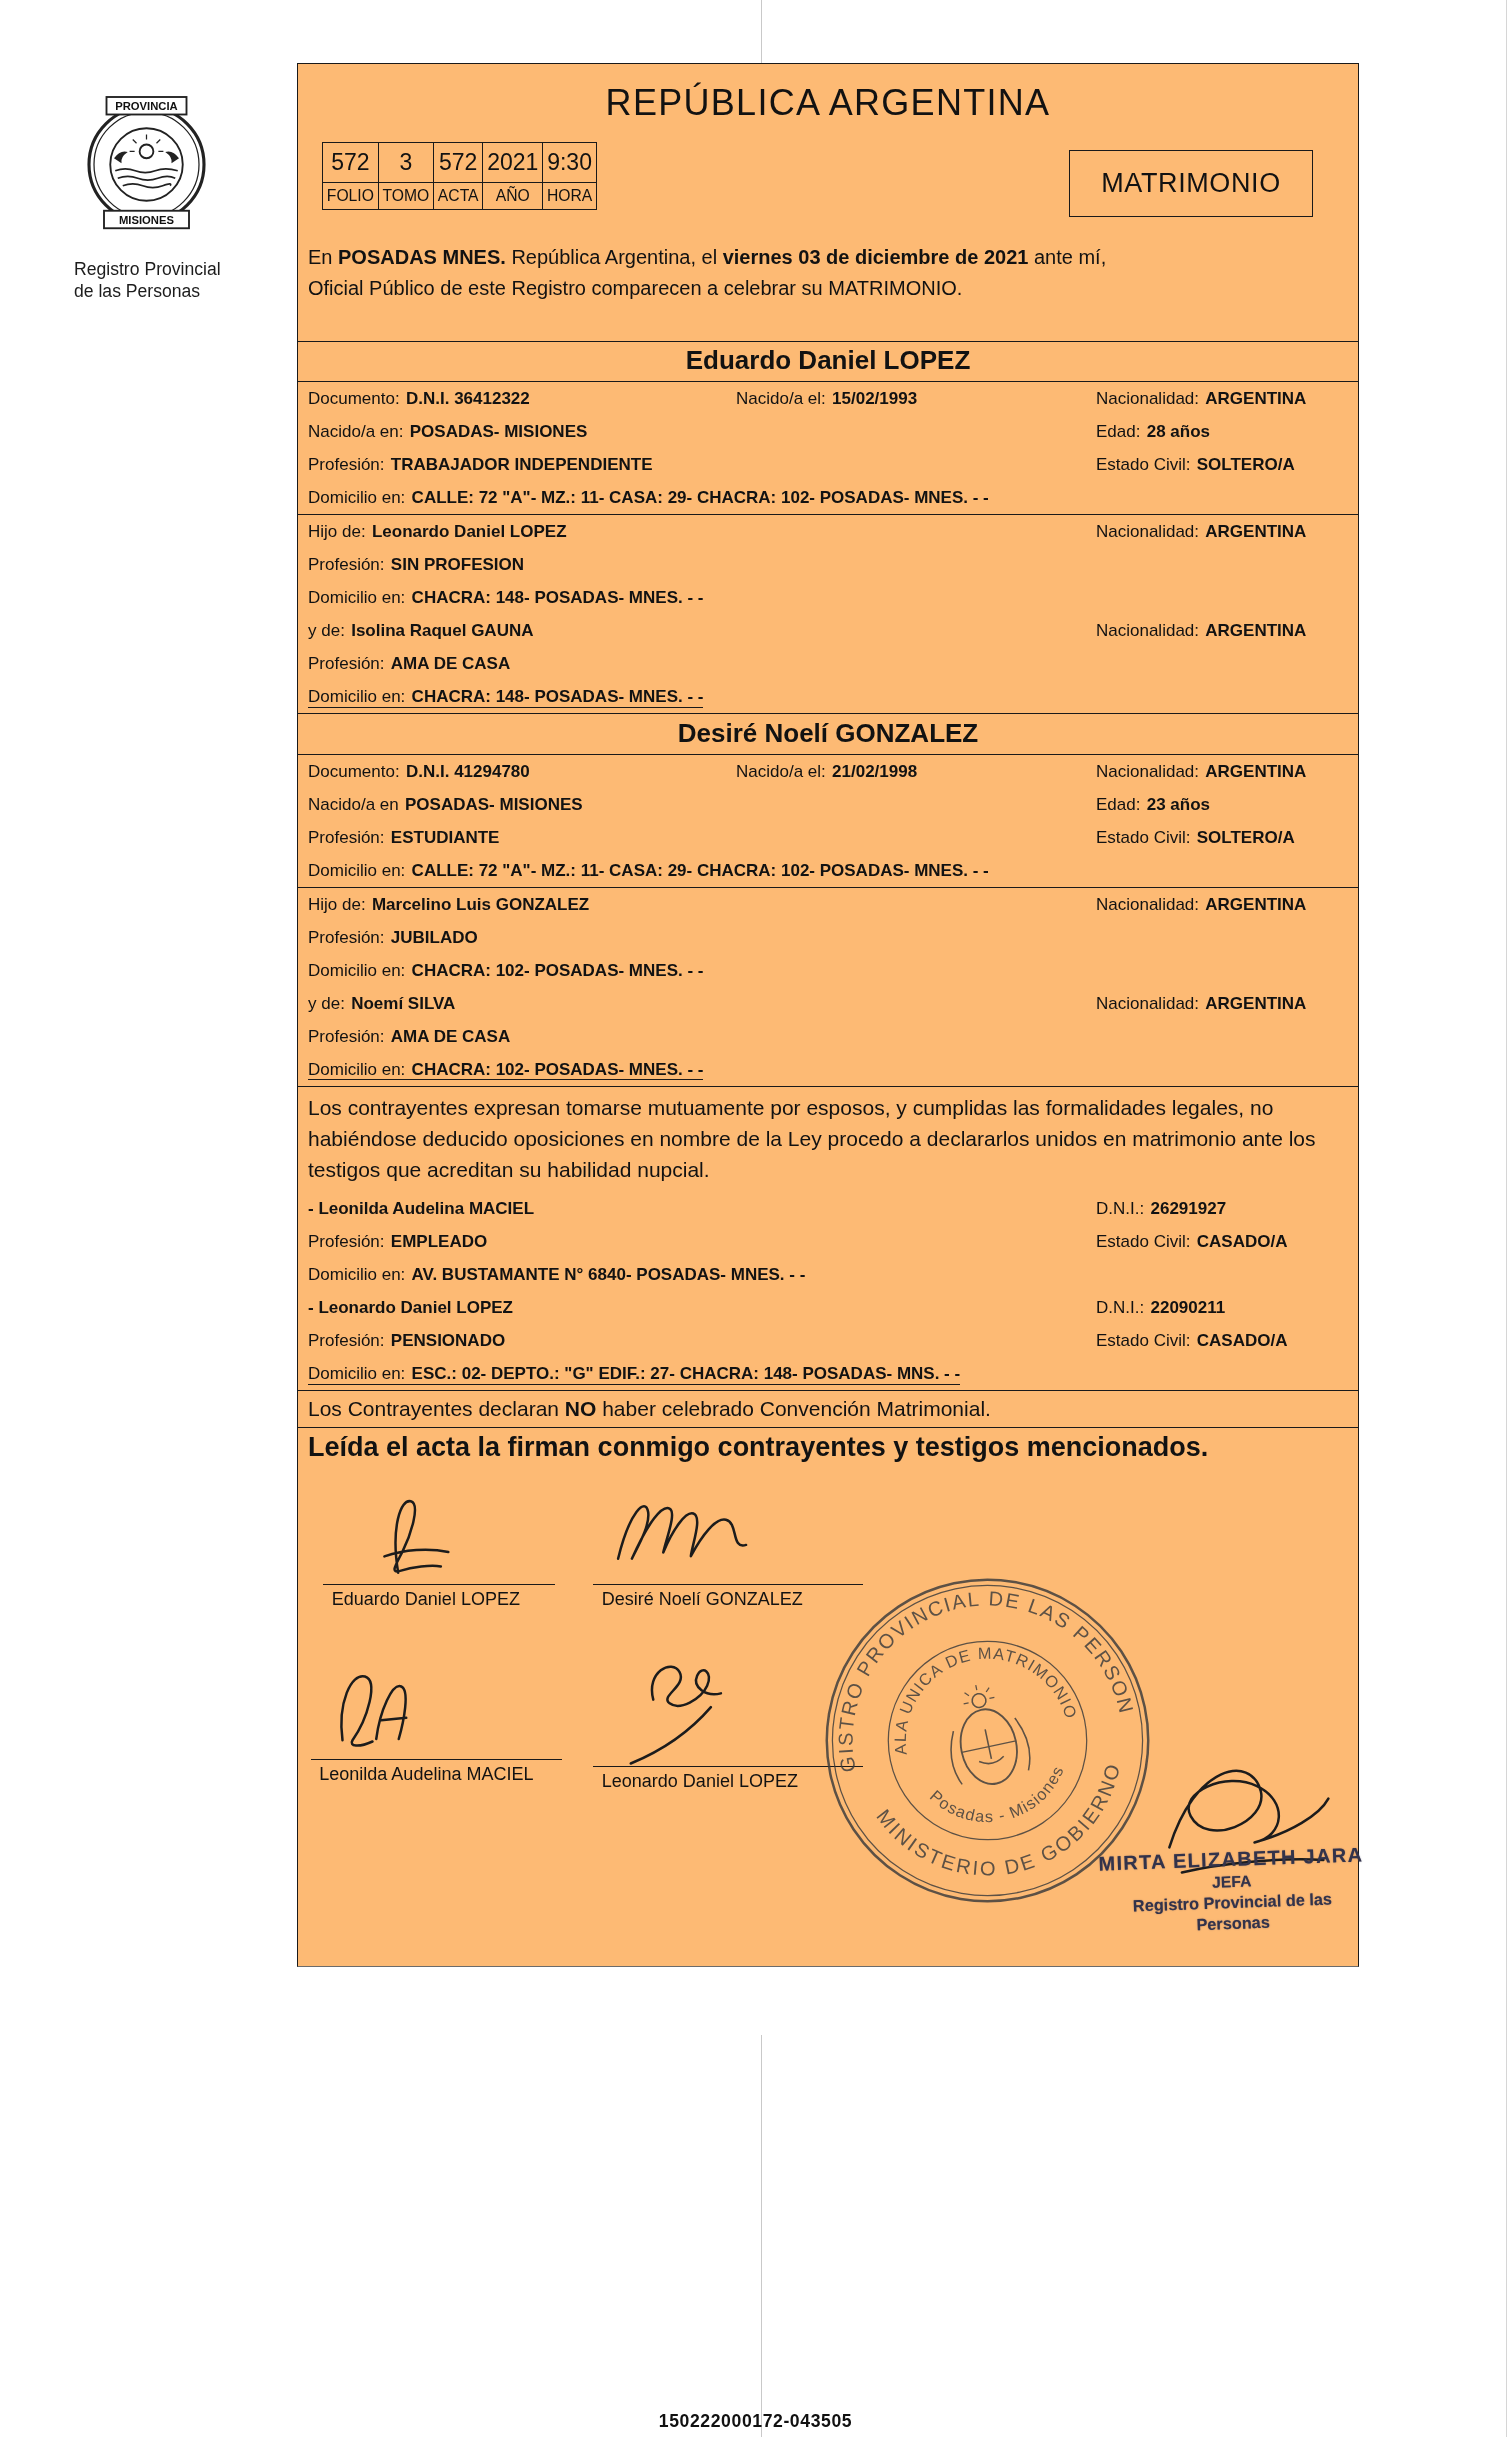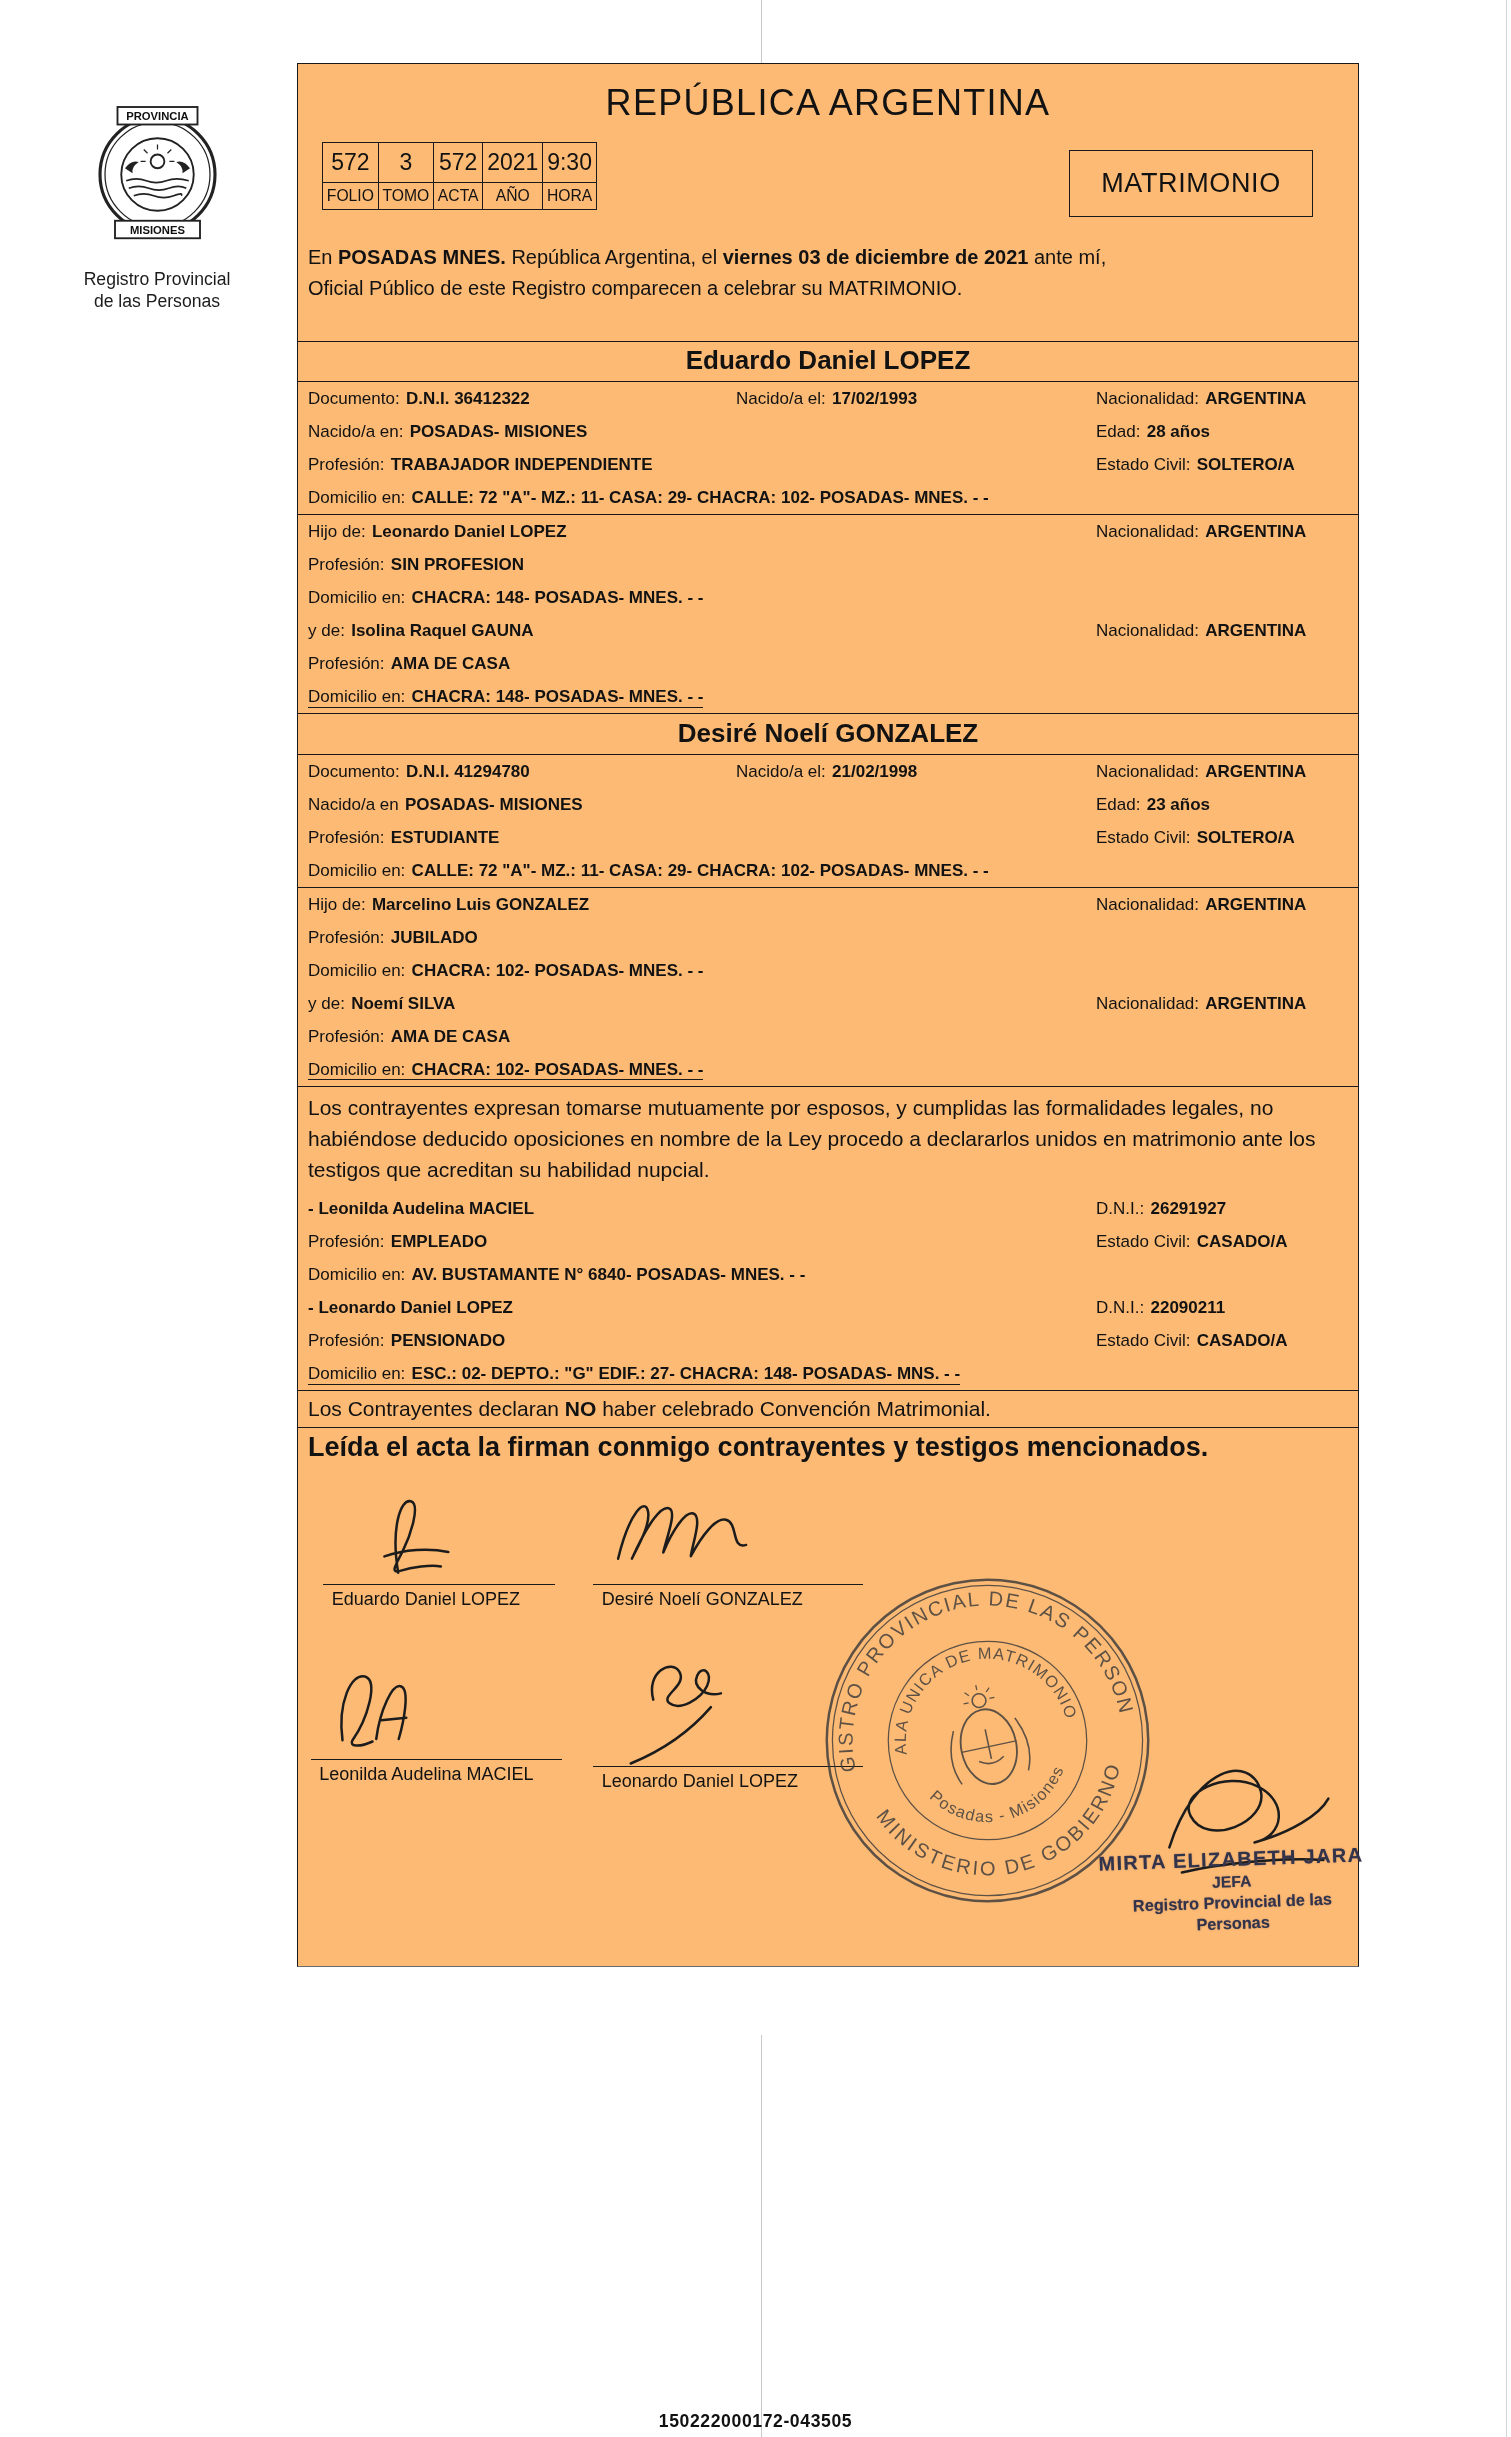--- a/index.html
+++ b/index.html
@@ -7,21 +7,21 @@
     width:1511px; height:2438px; background:#ffffff; position:relative;
     font-family:"Liberation Sans", sans-serif; color:#121212;
     overflow:hidden;
   }
   .fold { position:absolute; width:1.3px; background:#c9c9c9; left:761px; }
   .fold.top { top:0; height:63px; }
   .fold.bottom { top:2035px; height:403px; }
   .edge-line { position:absolute; right:3.8px; top:0; width:1.3px; height:100%; background:#d6d6d6; }
 
   
-  .emblem { position:absolute; left:74px; top:98px; width:166px; text-align:center; }
+  .emblem { position:absolute; left:74px; top:88px; width:166px; }
   .emblem-caption { font-size:17.6px; line-height:22px; margin-top:10px; color:#1c1c1c; }
 
   
   .main-box {
     position:absolute; left:297px; top:63px; width:1062px;
     border:1.9px solid #1a1a1a; border-bottom:1.9px solid #6b6b6b;
     box-sizing:border-box; background:#fdba74;
   }
   .doc-title { text-align:center; font-size:36px; letter-spacing:1.3px; padding-top:16.3px; line-height:45px; }
 
@@ -156,21 +156,21 @@
 
   <div class="intro">
     <span>En </span><span class="b">POSADAS MNES.</span><span>  República Argentina, el </span><span class="b">viernes 03 de diciembre de 2021</span><span> ante mí,</span><br>
     <span>Oficial Público de este Registro comparecen a celebrar su MATRIMONIO.</span>
   </div>
 
   <div class="sec-header">Eduardo Daniel LOPEZ</div>
 
   <div class="row">
     <span>Documento:</span><span class="val">D.N.I. 36412322</span>
-    <span class="mid"><span>Nacido/a el:</span><span class="val">17/02/1993</span></span>
+    <span class="mid"><span>Nacido/a el:</span><span class="val">15/02/1993</span></span>
     <span class="rgt"><span>Nacionalidad:</span><span class="val">ARGENTINA</span></span>
   </div>
   <div class="row">
     <span>Nacido/a en:</span><span class="val">POSADAS- MISIONES</span>
     <span class="rgt"><span>Edad:</span><span class="val">28 años</span></span>
   </div>
   <div class="row">
     <span>Profesión:</span><span class="val">TRABAJADOR INDEPENDIENTE</span>
     <span class="rgt"><span>Estado Civil:</span><span class="val">SOLTERO/A</span></span>
   </div>

